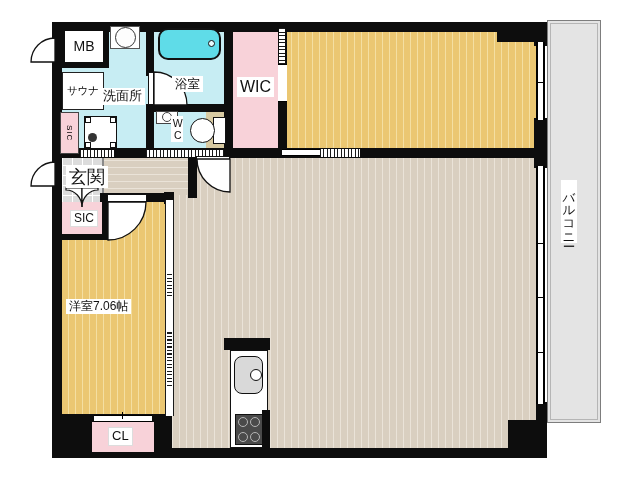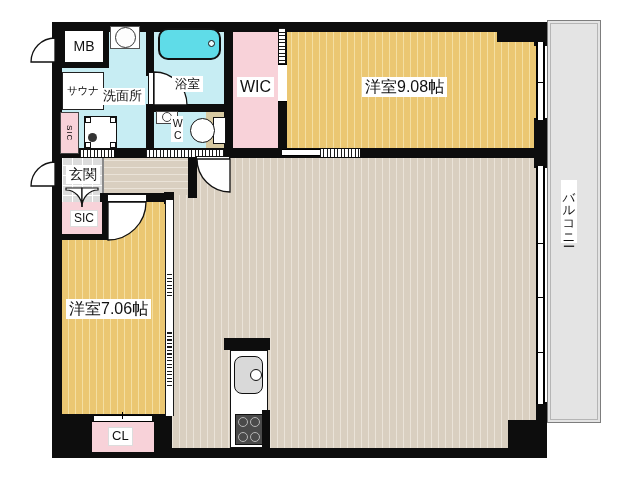--- a/index.html
+++ b/index.html
@@ -146,24 +146,23 @@
   <svg class="doors" width="628" height="480" viewBox="0 0 628 480">
     <path d="M55,38 A24,24 0 0 0 31,62 L55,62 Z" fill="#ffffff" stroke="#111" stroke-width="1.3"></path>
     <path d="M55,162 A24,24 0 0 0 31,186 L55,186 Z" fill="#ffffff" stroke="#111" stroke-width="1.3"></path>
     <path d="M154,72 A33,33 0 0 1 187,105 L154,105 Z" fill="#ffffff" stroke="#111" stroke-width="1.3"></path>
     <path d="M197,159 A33,33 0 0 0 230,192 L230,159 Z" fill="#ffffff" stroke="#111" stroke-width="1.3"></path>
     <path d="M146,202 A38,38 0 0 1 108,240 L108,202 Z" fill="#ffffff" stroke="#111" stroke-width="1.3"></path>
     <path d="M66,190 A16,17 0 0 1 82,207 L82,188 L66,188 Z" fill="#ffffff" stroke="#111" stroke-width="1.2"></path>
     <path d="M98,190 A16,17 0 0 0 82,207 L82,188 L98,188 Z" fill="#ffffff" stroke="#111" stroke-width="1.2"></path>
   </svg>
 
-  <div class="chip" style="left:362px;top:77px;font-size:16px;">洋室9.08帖</div>
-  <div class="chip" style="left:66px;top:299px;font-size:16px;">洋室7.06帖</div>
+  <div class="chip" style="left:66px;top:299px;font-size:12px;">洋室7.06帖</div>
   <div class="chip" style="left:237px;top:77px;font-size:16px;">WIC</div>
-  <div class="chip" style="left:66px;top:166px;font-size:14px;">玄関</div>
+  <div class="chip" style="left:66px;top:166px;font-size:18px;">玄関</div>
   <div class="chip" style="left:70px;top:210px;font-size:12px;border:1px solid #ddd;">SIC</div>
   <div class="chip" style="left:108px;top:427px;font-size:13px;border:1px solid #ddd;">CL</div>
   <div class="chip" style="left:100px;top:88px;font-size:13px;">洗面所</div>
   <div class="chip" style="left:172px;top:76px;font-size:12.5px;">浴室</div>
   <div class="chip vtext" style="left:171px;top:116px;font-size:10.5px;text-orientation:upright;padding:1px 0;">WC</div>
   <div class="chip vtext" style="left:561px;top:180px;font-size:12.5px;padding:3px 1px;">バルコニー</div>
 
 </div>
 
 </body></html>

